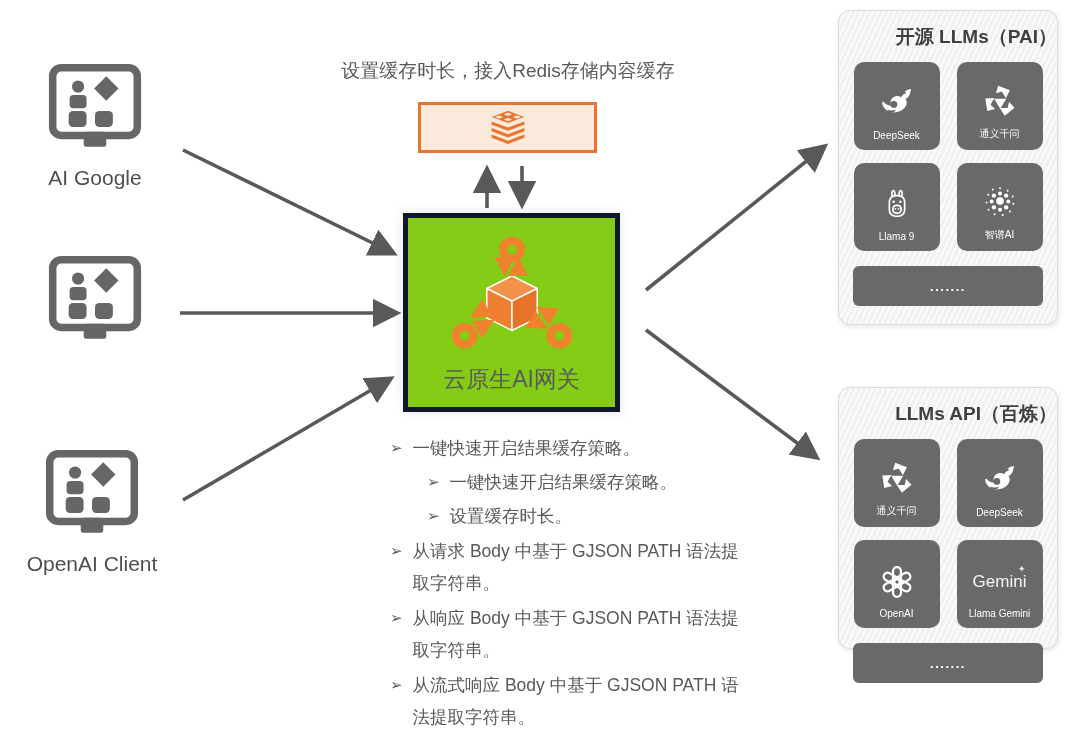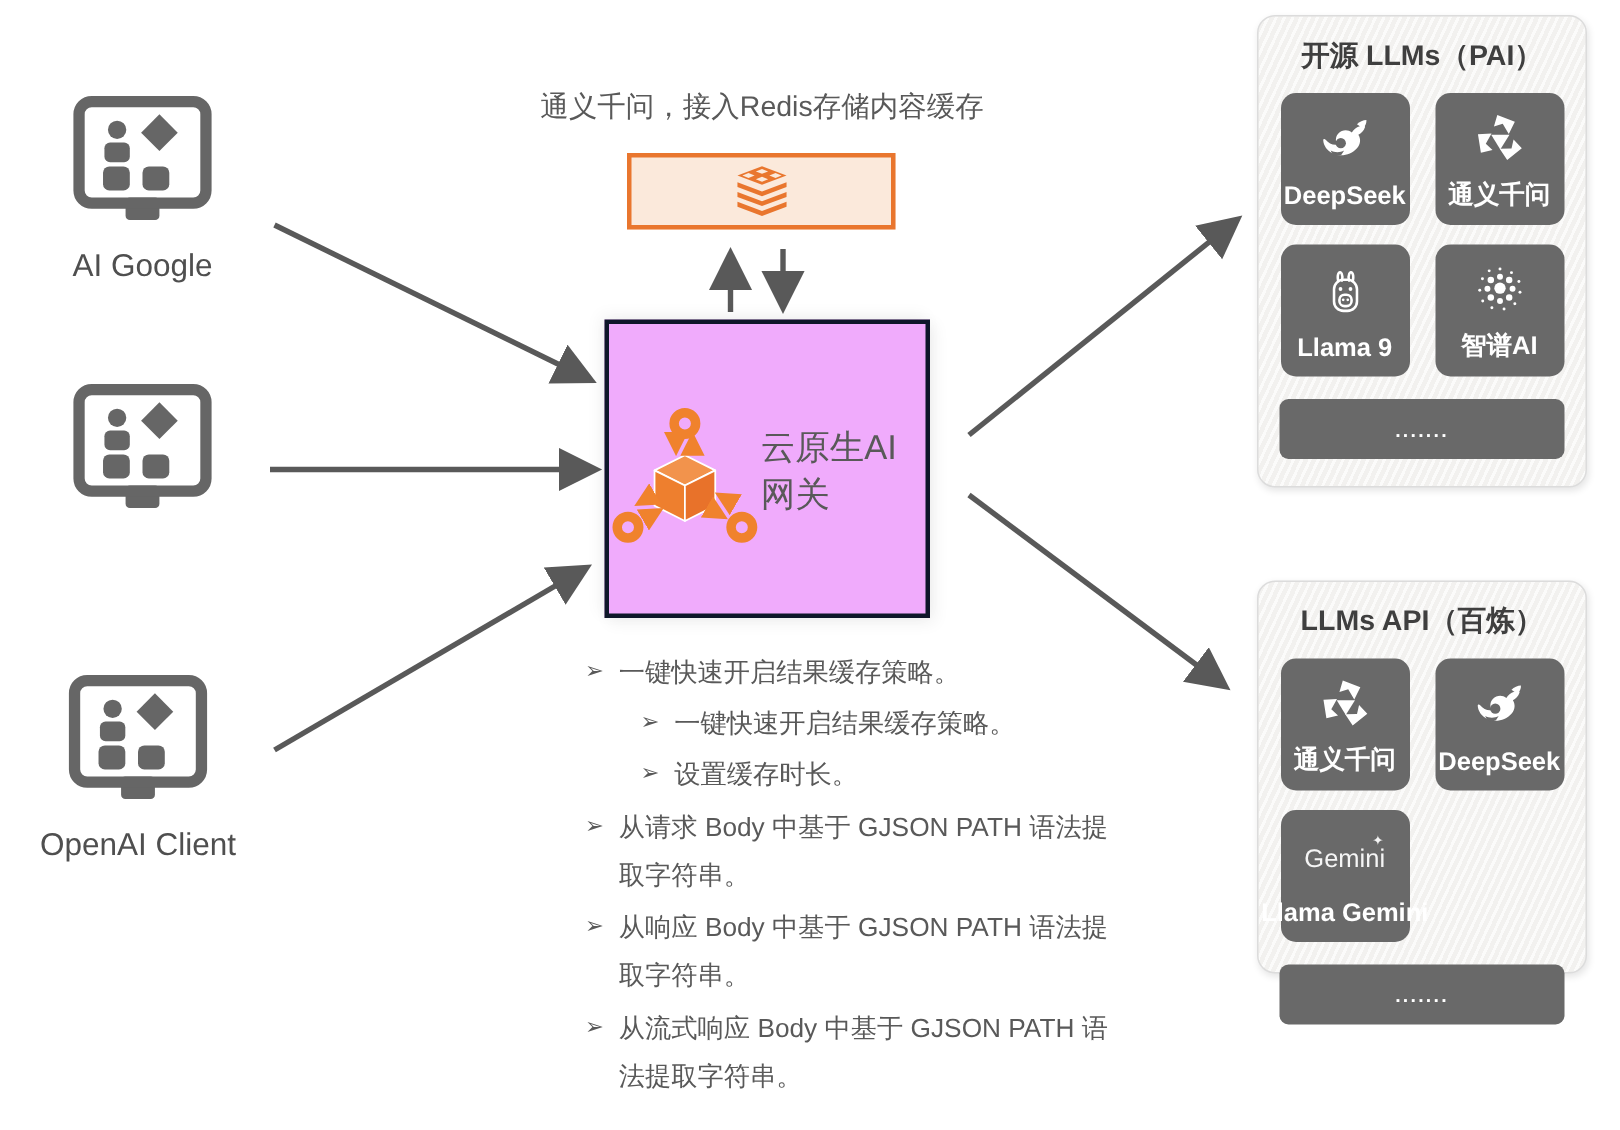--- a/index.html
+++ b/index.html
@@ -17,48 +17,48 @@
   .client .clbl{margin-top:8px;font-size:21px;color:#4f4f4f;}
 
   
   .redis-caption{position:absolute;left:338px;top:58px;width:340px;text-align:center;
     font-size:19px;color:#595959;}
   .redis-box{position:absolute;left:418px;top:102px;width:179px;height:51px;box-sizing:border-box;
     background:#FBE9DB;border:3px solid #E9762E;display:flex;align-items:center;justify-content:center;}
   .redis-box svg{width:40px;height:36px;display:block;}
 
   
-  .gateway{position:absolute;left:403px;top:213px;width:217px;height:199px;background:#f0abfc;
-    border:3px solid #0f172a;box-shadow:3px 3px 10px rgba(0,0,0,.06),-3px -3px 10px rgba(0,0,0,.05);
-    display:flex;align-items:center;box-sizing:border-box;}
+  .gateway{position:absolute;left:403px;top:213px;width:217px;height:199px;background:#84cc16;
+    border:5px solid #0f172a;box-shadow:3px 3px 10px rgba(0,0,0,.06),-3px -3px 10px rgba(0,0,0,.05);
+    display:flex;flex-direction:column;align-items:center;box-sizing:border-box;}
   .gateway .gicon{width:126px;height:126px;margin-top:18px;}
   .gateway .gicon svg{width:100%;height:100%;display:block;}
   .gateway .glbl{font-size:23px;color:#595959;margin-top:2px;}
 
   
   .strategy{position:absolute;left:390px;top:429px;width:352px;}
   .strategy .stitle{margin:0 0 12px 0;font-size:17.5px;font-weight:bold;color:#F0802F;}
   .s-item{display:flex;align-items:flex-start;font-size:17.5px;color:#595959;line-height:32px;margin-top:2px;}
   .s-item.lvl1{margin-top:3px;}
   .s-item.lvl2{margin-left:37px;}
   .s-item .b{flex:0 0 auto;margin-right:10px;font-size:15px;}
   .s-item .t{flex:1 1 auto;}
 
   
   .panel{position:absolute;left:838px;width:220px;border-radius:12px;box-sizing:border-box;
     background-color:#f2f1ef;
     background-image:repeating-linear-gradient(115deg,rgba(255,255,255,.7) 0px,rgba(255,255,255,.7) 2px,rgba(0,0,0,0) 2px,rgba(0,0,0,0) 5px);
     border:1px solid #dcdcdc;box-shadow:1px 2px 5px rgba(0,0,0,.10);}
-  .panel .ptitle{text-align:center;font-size:19px;font-weight:bold;color:#3f3f3f;margin-top:13px;}
+  .panel .ptitle{text-align:right;font-size:19px;font-weight:bold;color:#3f3f3f;margin-top:13px;}
   .tiles{display:grid;grid-template-columns:repeat(2,86px);gap:13px 17px;justify-content:center;margin-top:12px;}
   .tile{height:88px;background:#696969;border-radius:10px;color:#fff;display:flex;flex-direction:column;
     align-items:center;justify-content:flex-end;padding-bottom:9px;box-sizing:border-box;}
   .tile .ticon{width:36px;height:36px;margin-bottom:8px;}
   .tile .ticon svg{width:100%;height:100%;display:block;}
-  .tile .tlbl{font-size:17px;white-space:nowrap;font-weight:bold;}
+  .tile .tlbl{font-size:10px;white-space:nowrap;}
   .tile .gem-word{position:relative;font-size:17px;color:#f5f5f5;margin-bottom:16px;}
   .tile .gem-word .spark{position:absolute;top:-8px;right:1px;font-size:9px;}
   .more{margin:15px auto 0;width:190px;height:40px;background:#696969;border-radius:6px;color:#fff;
     display:flex;align-items:center;justify-content:center;font-size:13px;letter-spacing:1.5px;font-weight:bold;}
 </style>
 </head>
 <body>
 
 <div class="stage">
 
@@ -120,21 +120,21 @@
         <rect x="23" y="33" width="18" height="14" rx="4"></rect>
         <path d="M62 13 L75 26 L62 39 L49 26 Z"></path>
         <rect x="22" y="50" width="19" height="17" rx="4.5"></rect>
         <rect x="50" y="50" width="19" height="17" rx="4.5"></rect>
       </g>
     </svg>
       </div>
     <div class="clbl">OpenAI Client</div>
   </div>
 
-  <div class="redis-caption">通义千问，接入Redis存储内容缓存</div>
+  <div class="redis-caption">设置缓存时长，接入Redis存储内容缓存</div>
   <div class="redis-box">
     <div class="ricon" style="width:40px;height:36px;">
     <svg viewBox="0 0 46 44">
       <g fill="#E9762E">
         <path d="M23 1 L43 8.5 L23 16 L3 8.5 Z"></path>
         <path d="M3 14 L23 21.5 L43 14 L43 18 L23 25.5 L3 18 Z"></path>
         <path d="M3 22 L23 29.5 L43 22 L43 26 L23 33.5 L3 26 Z"></path>
         <path d="M3 30 L23 37.5 L43 30 L43 34 L23 41.5 L3 34 Z"></path>
       </g>
       <g fill="#FBE9DB">
@@ -308,20 +308,37 @@
     <svg viewBox="0 0 40 40">
       <path fill="#ffffff" d="M34.5 8.5 c-1 2.8 -2.8 4.8 -5 5.8 c2 3 1.8 7 -1 10 c-4.2 4.8 -12 6.8 -18 3.8 c-4 -2 -6.8 -5.8 -7 -9.8 c0 -1 1 -1.2 1.8 -0.4 c2.2 2.8 5.8 4.4 8.8 3.6 c-1.8 -2.4 -1.6 -6 0.6 -8.2 c2.8 -2.8 7 -3 10 -0.8 c1.2 -2.2 3.2 -3.8 5.8 -4.6 c2 -0.6 4.2 -0.4 4 0.6 z"></path>
       <path fill="#ffffff" d="M28.5 6.5 c1.8 -2 4.6 -3.2 7 -3.2 c0.2 2.2 -0.8 4.8 -2.8 6.2 z"></path>
       <circle cx="16.5" cy="20.5" r="3.8" fill="#696969"></circle>
       <path fill="#696969" d="M9 26 c3 1.6 7 1.6 10 0 l-2 3 c-2 1 -4.5 1 -6.5 0 z"></path>
     </svg>
           </div>
           <div class="tlbl">DeepSeek</div>
         </div>
         <div class="tile">
+          <div class="ticon">
+    <svg viewBox="0 0 40 40">
+      <g fill="none" stroke="#ffffff" stroke-width="2.5">
+        <g id="oaPetal">
+                  <rect x="15.6" y="3.6" width="8.8" height="19.5" rx="4.4"></rect>
+                </g>
+        <use href="#oaPetal" transform="rotate(60 20 20)"></use>
+        <use href="#oaPetal" transform="rotate(120 20 20)"></use>
+        <use href="#oaPetal" transform="rotate(180 20 20)"></use>
+        <use href="#oaPetal" transform="rotate(240 20 20)"></use>
+        <use href="#oaPetal" transform="rotate(300 20 20)"></use>
+      </g>
+    </svg>
+          </div>
+          <div class="tlbl">OpenAI</div>
+        </div>
+        <div class="tile">
           <div class="gem-word">Gemini<span class="spark">✦</span></div>
           <div class="tlbl">Llama Gemini</div>
         </div>
       </div>
     <div class="more">.......</div>
   </div>
 
 </div>
 
 </body></html>

